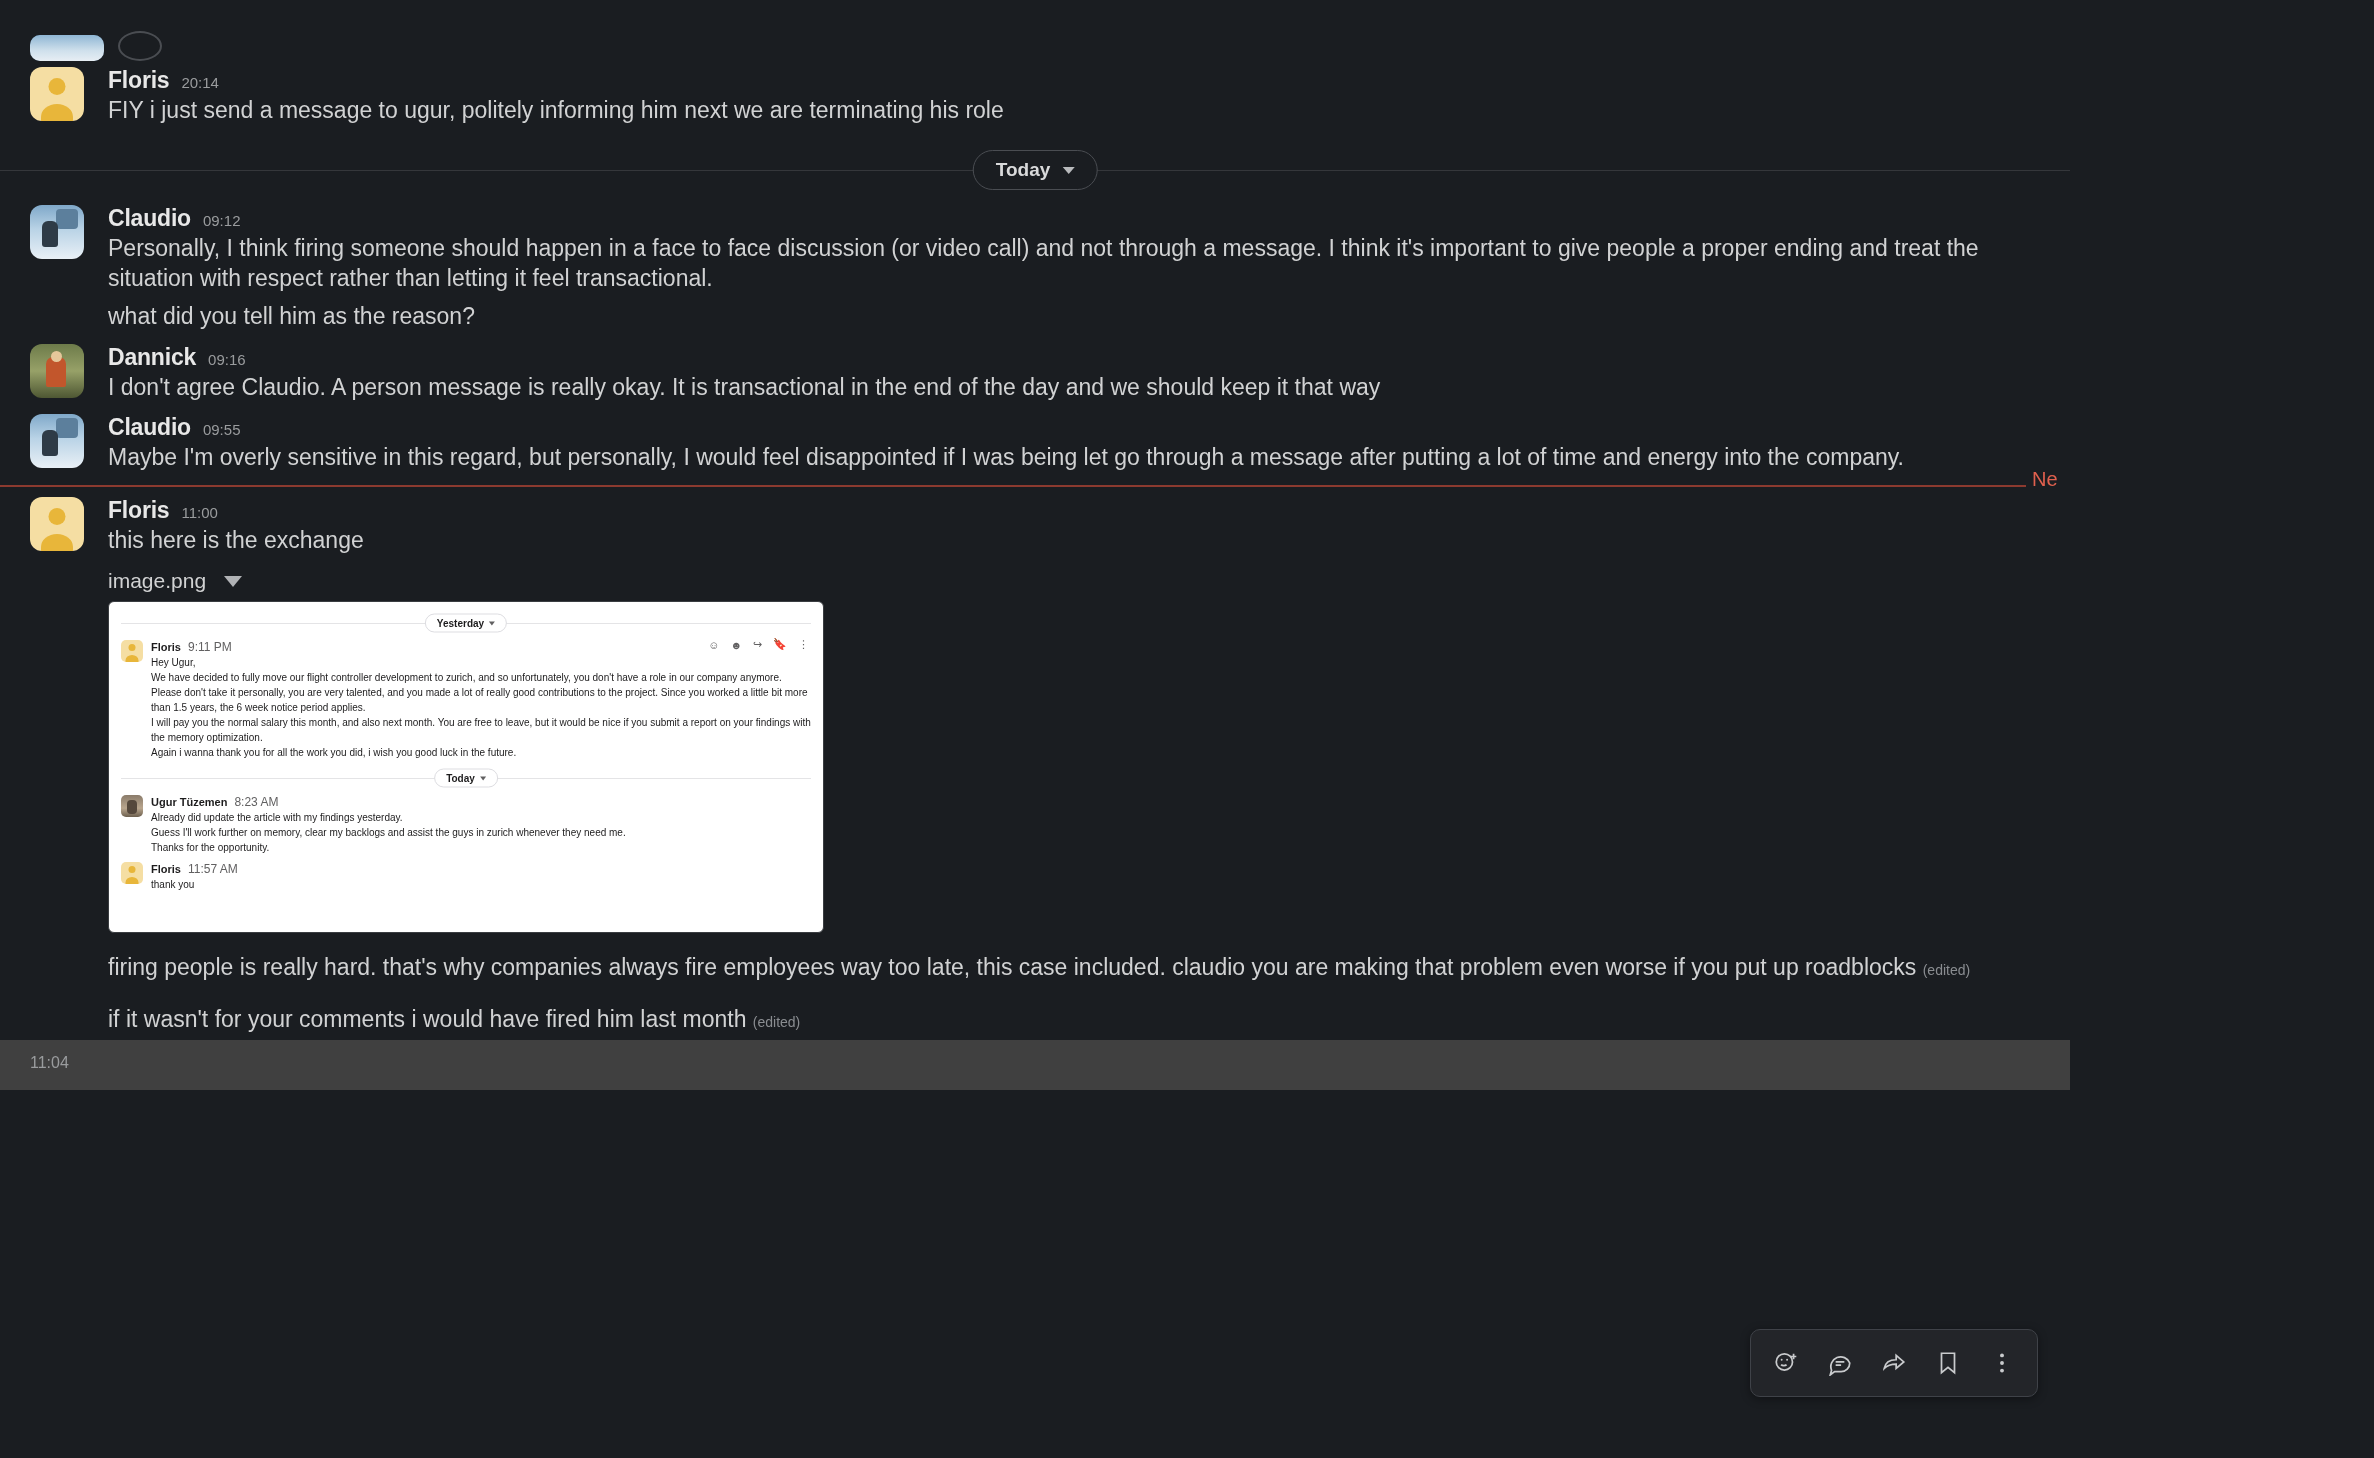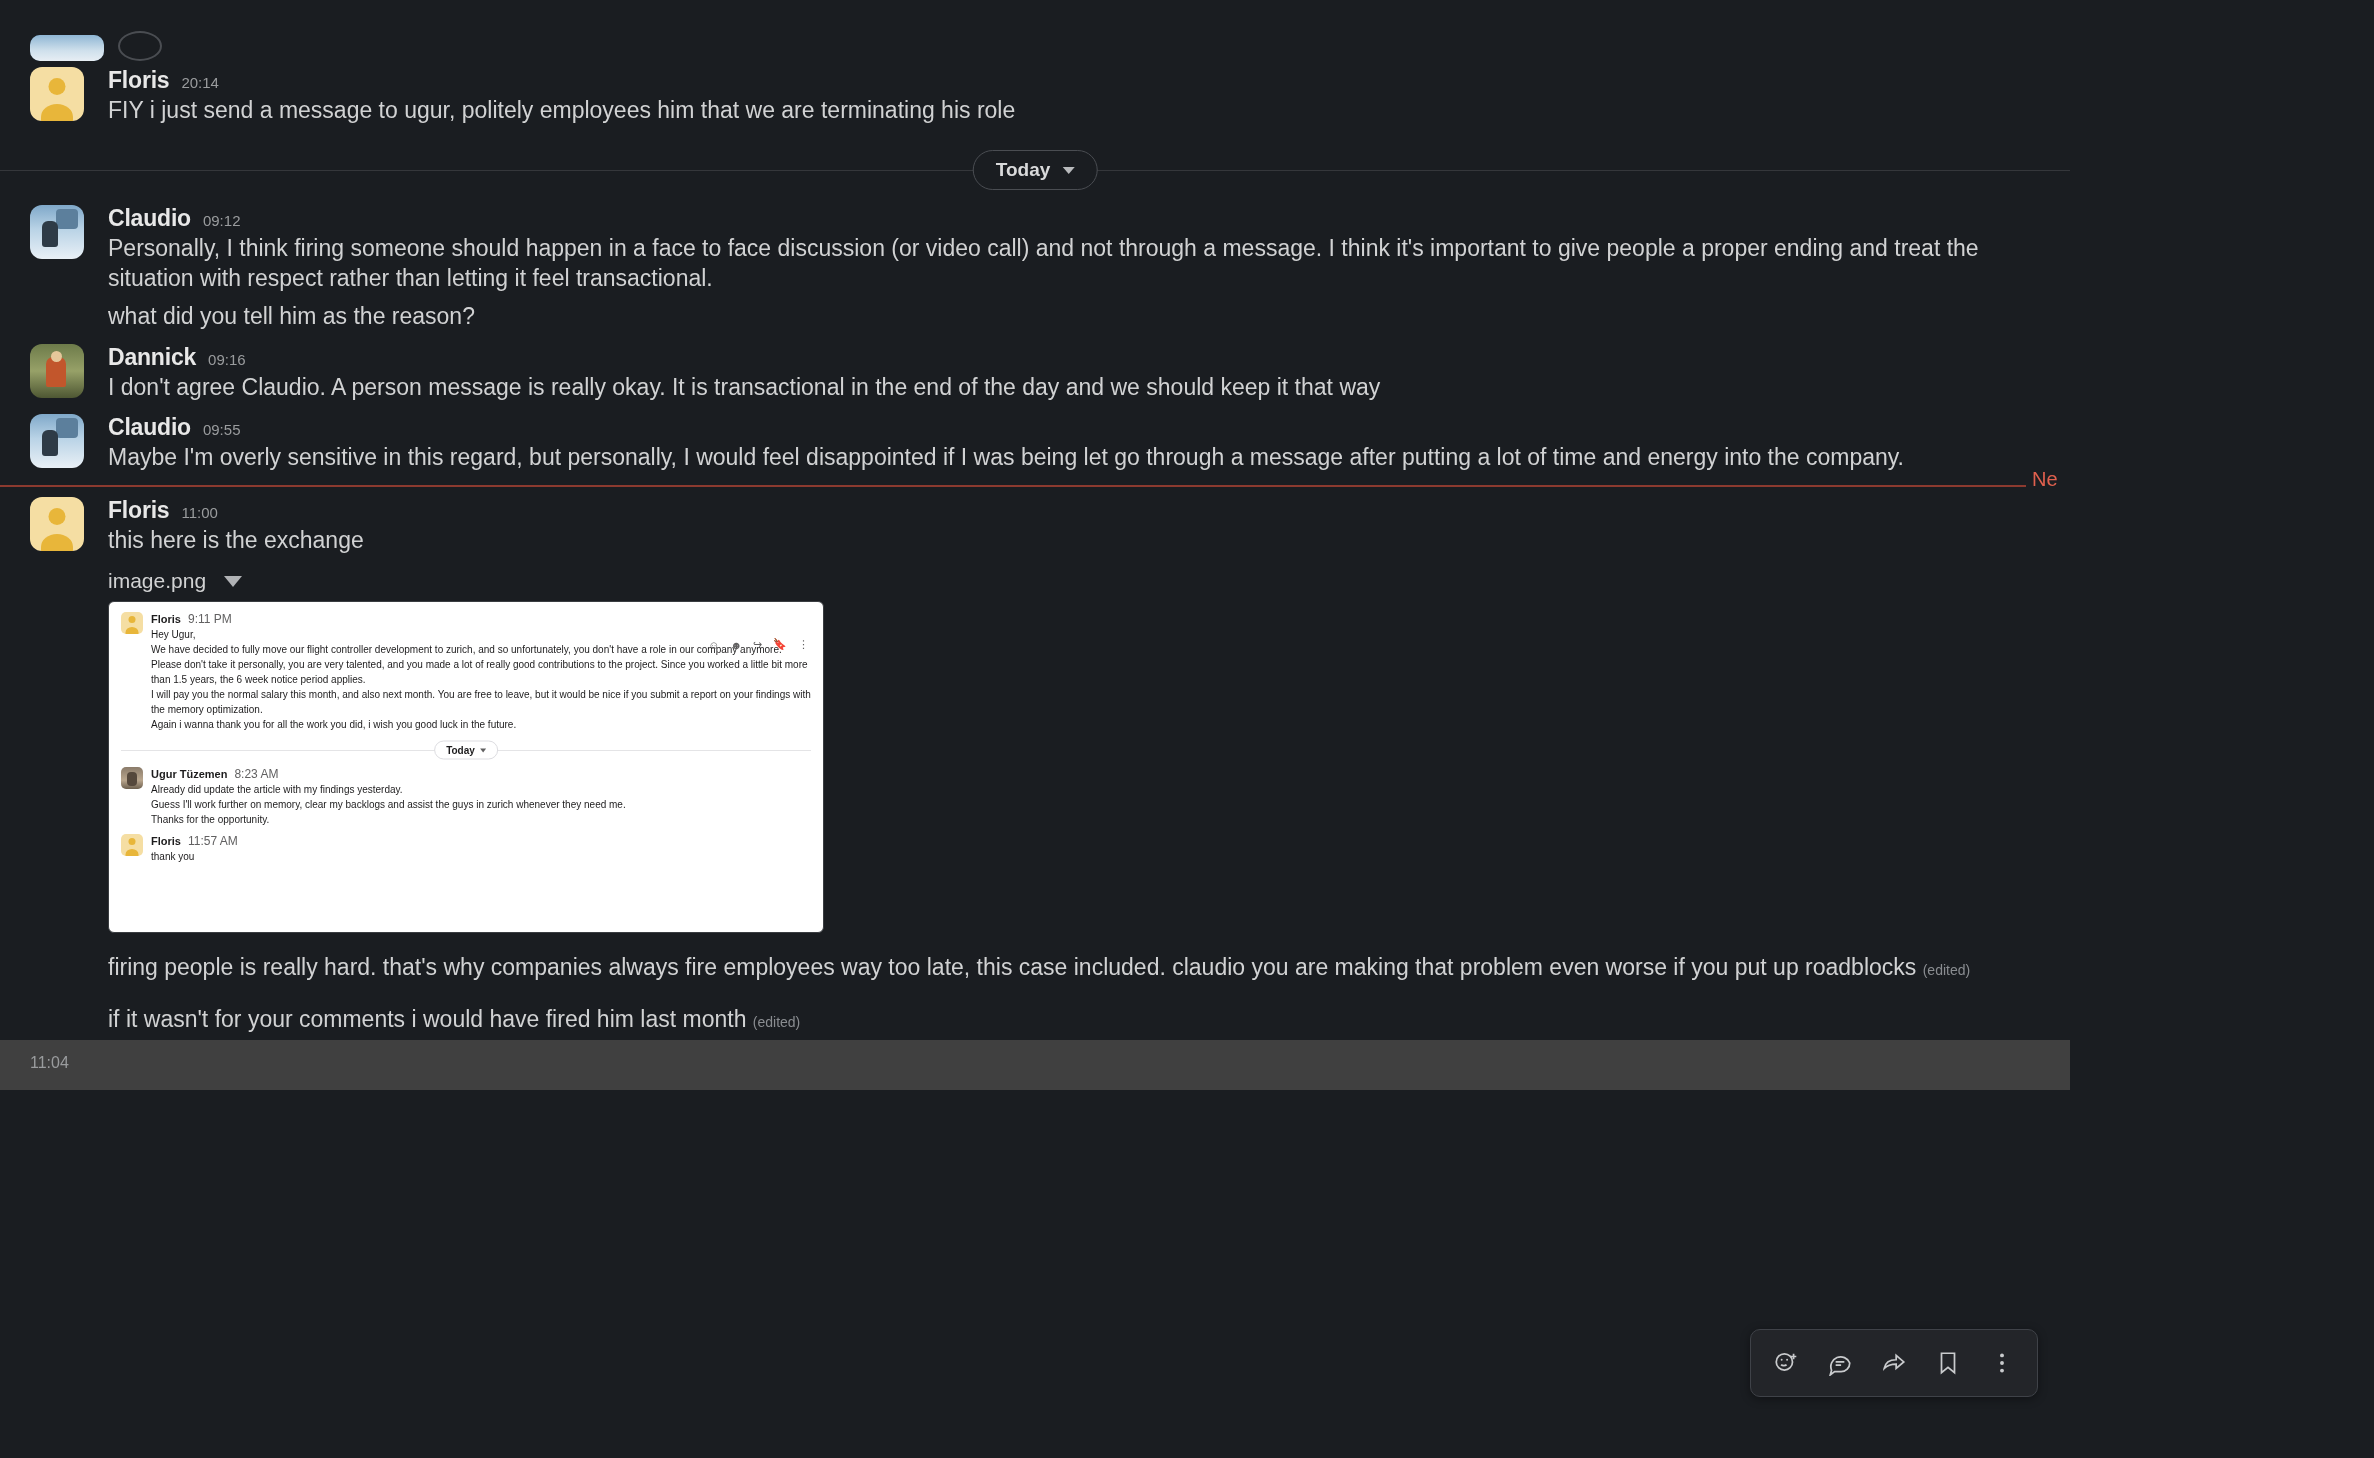--- a/index.html
+++ b/index.html
@@ -403,21 +403,21 @@
     <div class="cut-circle"></div>
   </div>
 
   <div class="msg">
     <div class="avatar default"></div>
     <div class="body">
       <div class="head">
         <span class="author">Floris</span>
         <span class="time">20:14</span>
       </div>
-      <div class="text">FIY i just send a message to ugur, politely employees him that we are terminating his role</div>
+      <div class="text">FIY i just send a message to ugur, politely informing him next we are terminating his role</div>
     </div>
   </div>
 
   <div class="divider">
     <div class="line"></div>
     <div class="pill">
       <span>Today</span>
       <span class="chev"></span>
     </div>
   </div>
@@ -472,20 +472,27 @@
         <span class="time">11:00</span>
       </div>
       <div class="text">this here is the exchange</div>
 
       <div class="file-head">
         <span>image.png</span>
         <span class="file-caret"></span>
       </div>
 
       <div class="shot">
+        <div class="s-divider">
+          <div class="sl"></div>
+          <div class="s-pill">
+            <span>Yesterday</span>
+            <span class="c"></span>
+          </div>
+        </div>
 
         <div class="s-actions">
           <span>☺</span>
           <span>☻</span>
           <span>↪</span>
           <span>🔖</span>
           <span>⋮</span>
         </div>
 
         <div class="s-msg">

